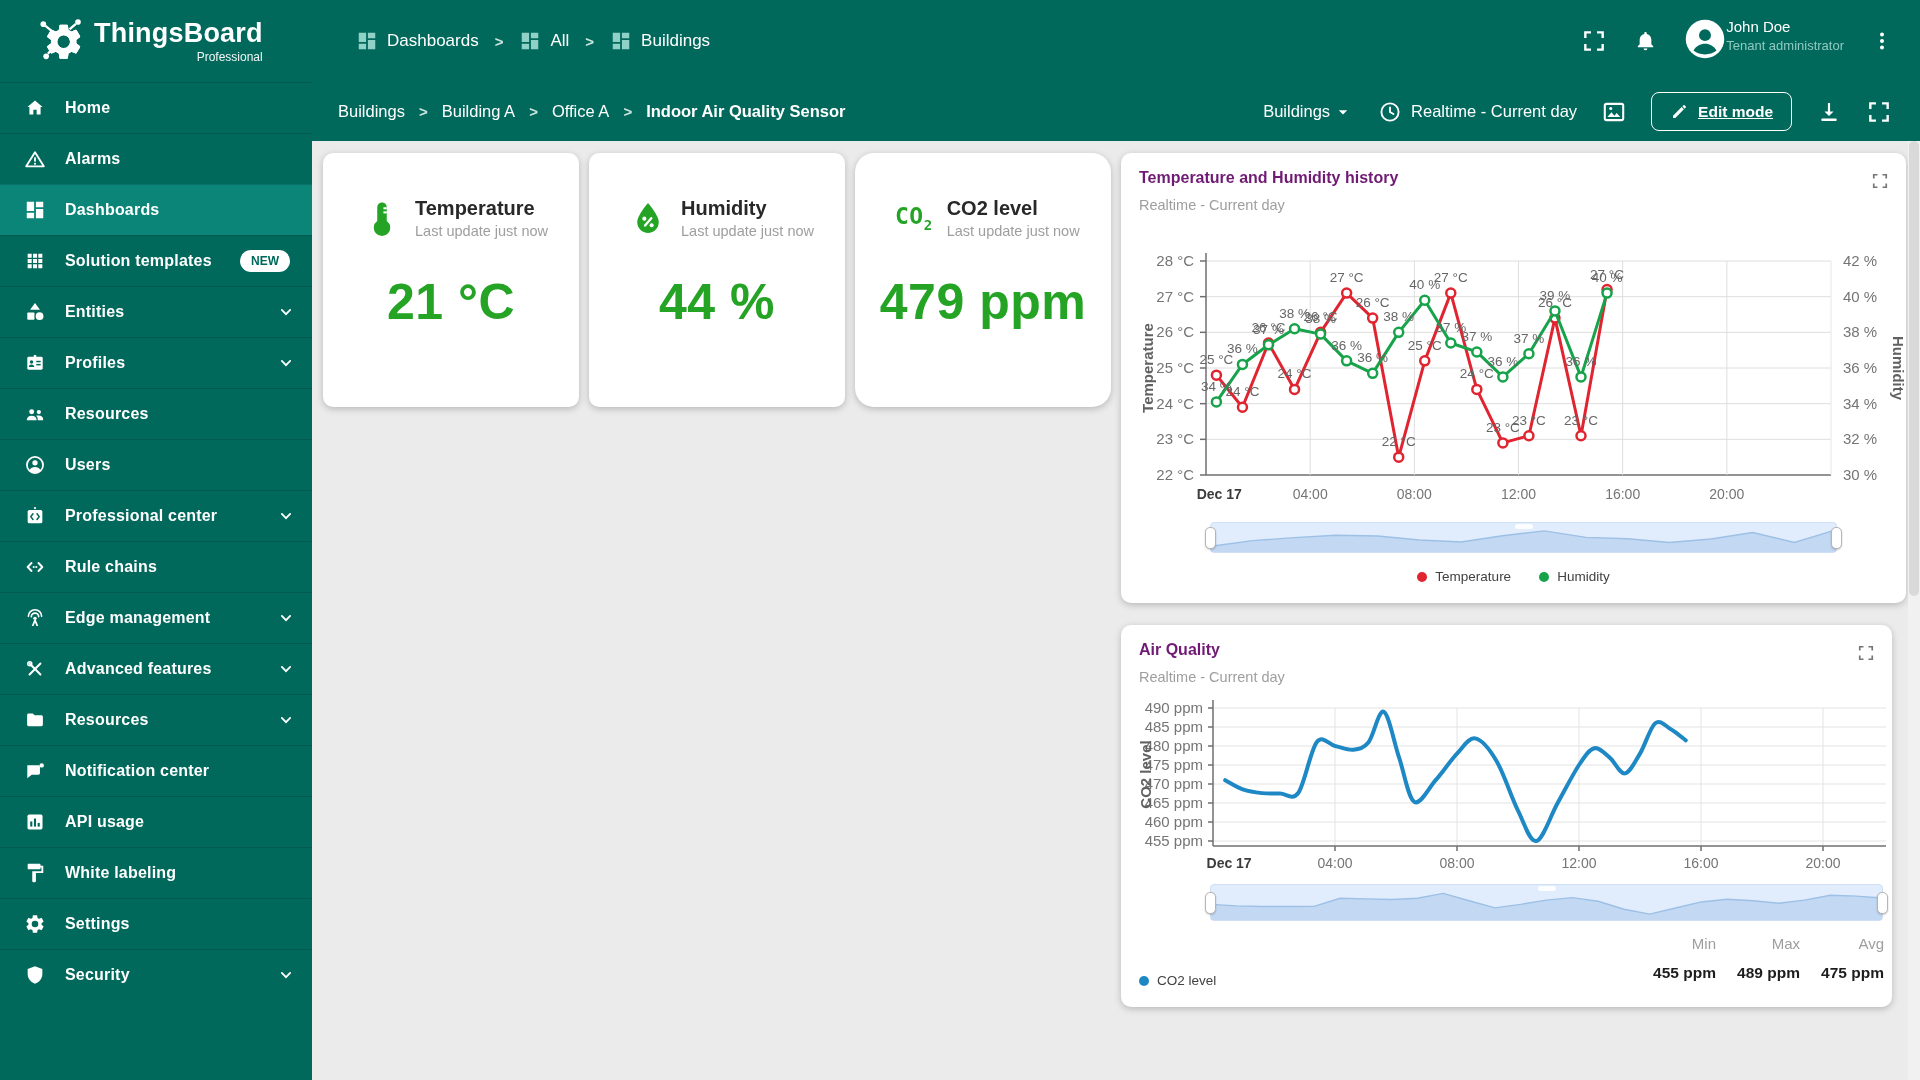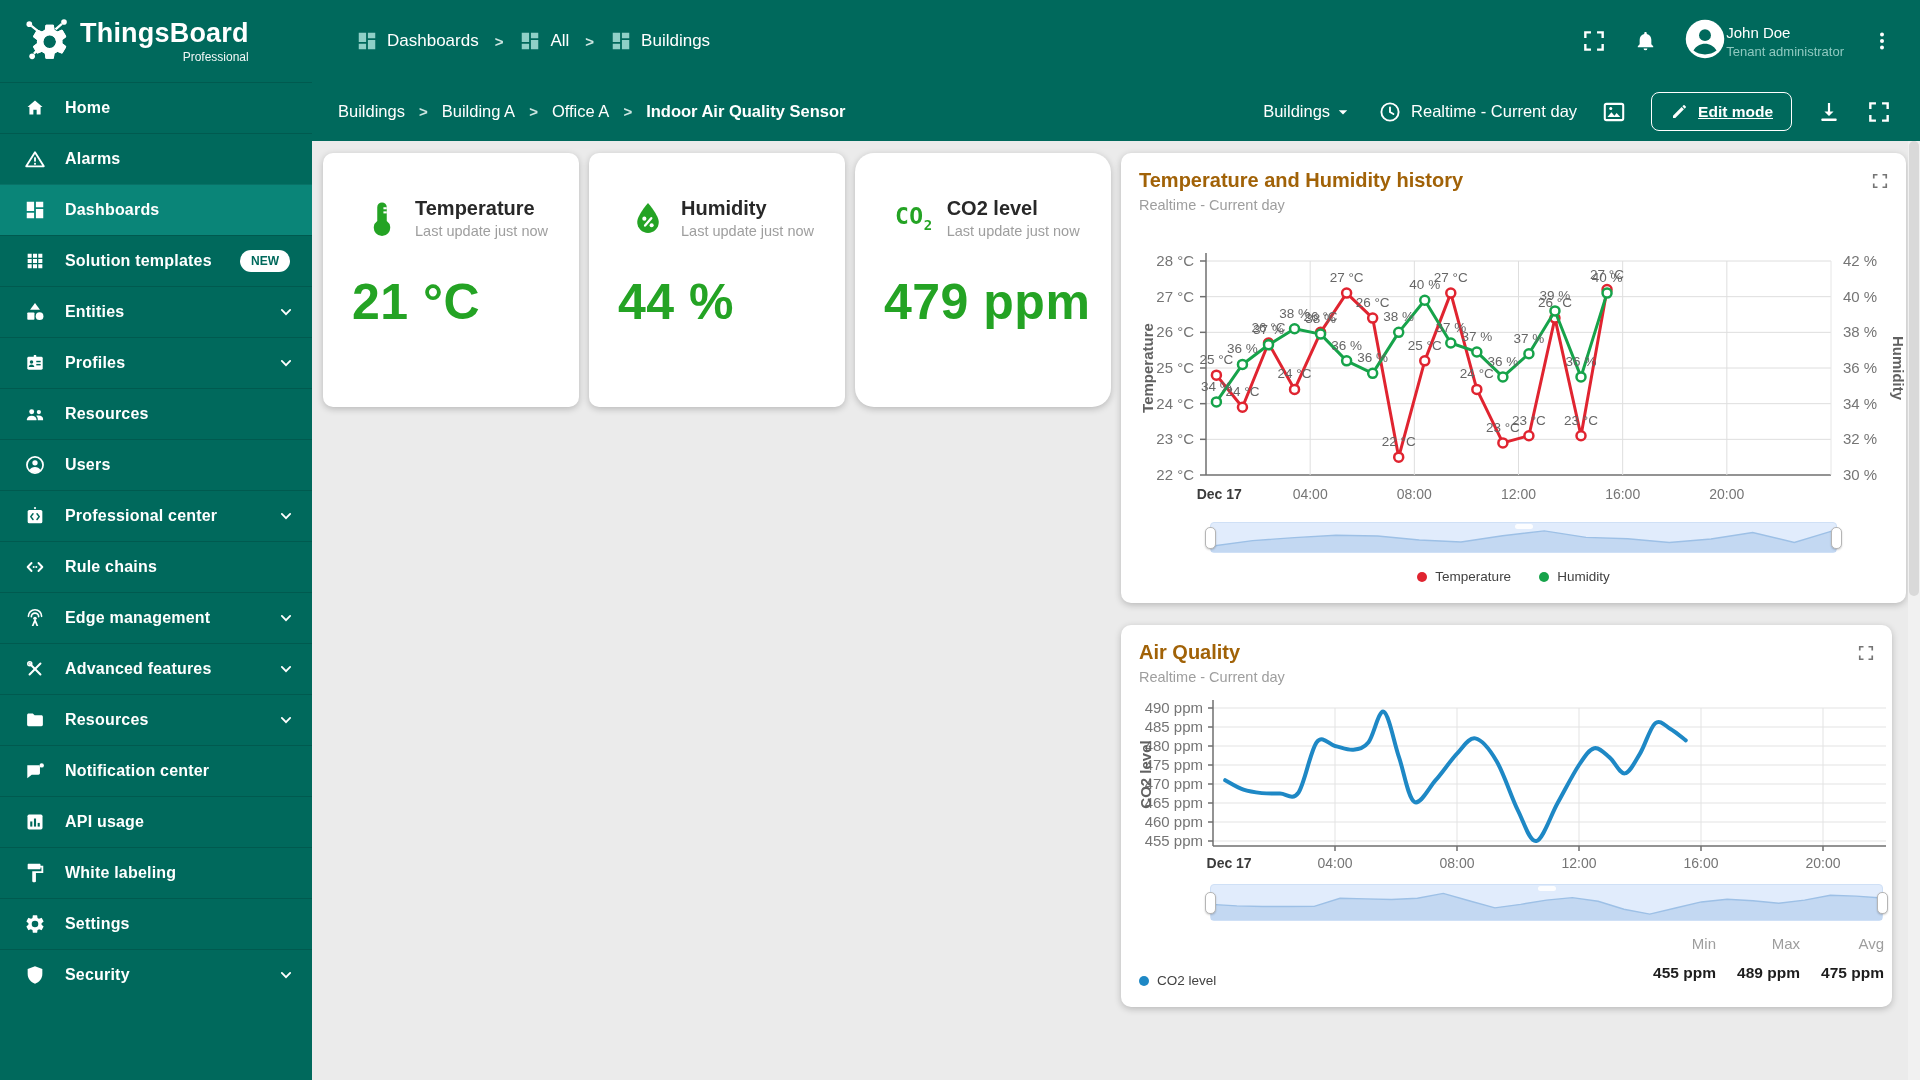--- a/index.html
+++ b/index.html
@@ -1,30 +1,30 @@
 <!DOCTYPE html>
 <html><head>
 <meta charset="utf-8">
 <style>
   * { margin:0; padding:0; box-sizing:border-box; }
   html,body { width:1920px; height:1080px; overflow:hidden; background:#ebebeb;
     font-family:"Liberation Sans","DejaVu Sans",sans-serif; }
   
   .topbar { position:absolute; left:0; top:0; width:1920px; height:82px; background:#00695c; color:#fff; display:flex; align-items:center; z-index:5; }
-  .logo-block { width:312px; height:82px; display:flex; align-items:center; padding-left:24px; flex:none; }
+  .logo-block { width:312px; height:82px; display:flex; align-items:center; padding-left:38px; flex:none; }
   .logo-text { margin-left:10px; line-height:1; }
   .logo-title { font-size:27px; font-weight:700; letter-spacing:.2px; }
   .logo-sub { font-size:12px; text-align:right; margin-top:4px; opacity:.95; }
   .tb-crumbs { display:flex; align-items:center; gap:14px; padding-left:44px; font-size:17px; }
   .tb-crumb { display:flex; align-items:center; gap:9px; cursor:pointer; }
   .crumb-icon { color:#8fd0c7; display:flex; }
   .sep { color:#cfe7e3; font-weight:700; font-size:15px; padding:0 2px; }
   .topbar-right { margin-left:auto; display:flex; align-items:center; gap:26px; padding-right:26px; }
   .icon-btn { color:#fff; display:flex; align-items:center; cursor:pointer; }
-  .user-cluster { display:flex; align-items:center; }
+  .user-cluster { display:flex; }
   .user-name { font-size:15px; }
   .user-role { font-size:13px; color:#8fc9c0; margin-top:3px; }
   
   .subbar { position:absolute; left:312px; top:82px; width:1608px; height:59px; background:#00695c; color:#fff; display:flex; align-items:center; z-index:4; }
   .db-crumbs { display:flex; align-items:center; gap:12px; padding-left:26px; font-size:16.5px; }
   .db-crumb { cursor:pointer; }
   .db-crumb.current { font-weight:700; }
   .subbar-right { margin-left:auto; display:flex; align-items:center; gap:24px; padding-right:28px; }
   .entity-select { display:flex; align-items:center; gap:2px; font-size:16.5px; cursor:pointer; }
   .timewindow { display:flex; align-items:center; gap:9px; font-size:16.5px; cursor:pointer; }
@@ -39,26 +39,26 @@
   .si-chev { color:#fff; display:flex; }
   
   .main { position:absolute; left:312px; top:141px; width:1608px; bottom:0; background:#ebebeb; }
   .card { position:absolute; background:#fff; border-radius:10px; box-shadow:0 2px 7px rgba(0,0,0,.22); }
   .vcard-1 { left:11px; top:12px; width:256px; height:254px; }
   .vcard-2 { left:277px; top:12px; width:256px; height:254px; }
   .vcard-3 { left:543px; top:12px; width:256px; height:254px;border-radius:19px; }
   .vcard-head { display:flex; align-items:center; padding:44px 0 0 40px; gap:14px; }
   .vcard-title { font-size:20px; font-weight:700; color:#282828; }
   .vcard-sub { font-size:14.5px; color:#9e9e9e; margin-top:3px; white-space:nowrap; }
-  .vcard-value { margin-top:34px; font-size:50px; font-weight:700; color:#24a324; letter-spacing:.5px;padding-left:29px; }
+  .vcard-value { text-align:center; margin-top:34px; font-size:50px; font-weight:700; color:#24a324; letter-spacing:.5px; }
   .co2-ico { font-family:"DejaVu Sans Mono",monospace; font-weight:700; font-size:23px; color:#24a324; letter-spacing:.5px; }
   .co2-ico sub { font-size:14px; }
   .chart-card-1 { left:809px; top:12px; width:785px; height:450px; }
   .chart-card-2 { left:809px; top:484px; width:771px; height:382px; }
-  .chart-title { position:absolute; left:18px; top:16px; font-size:20px; font-weight:700; color:#a16207; }
+  .chart-title { position:absolute; left:18px; top:16px; font-size:16px; font-weight:700; color:#701a75; }
   .chart-sub { position:absolute; left:18px; top:44px; font-size:14.5px; color:#9e9e9e; }
   .expand-ico { position:absolute; right:16px; top:18px; color:#757575; cursor:pointer; }
   .chart-svg { position:absolute; left:0; top:0; }
   .preview { position:absolute; background:#e1ecfc; border:1px solid #cfe0f6; border-radius:4px; }
   .preview svg { position:absolute; left:0; top:0; width:100%; height:100%; }
   .prev-1 { left:89px; top:369px; width:627px; height:31px; }
   .prev-2 { left:89px; top:259px; width:673px; height:37px; }
   .handle { position:absolute; width:11px; height:22px; top:50%; transform:translateY(-50%); background:#fff; border:1px solid #b5b5b5; border-radius:5px; box-shadow:0 1px 2px rgba(0,0,0,.2); cursor:ew-resize; z-index:2; }
   .handle.left { left:-6px; } .handle.right { right:-6px; }
   .grip { position:absolute; top:1px; left:50%; transform:translateX(-50%); width:18px; height:5px; background:#fff; border-radius:3px; opacity:.9; }

